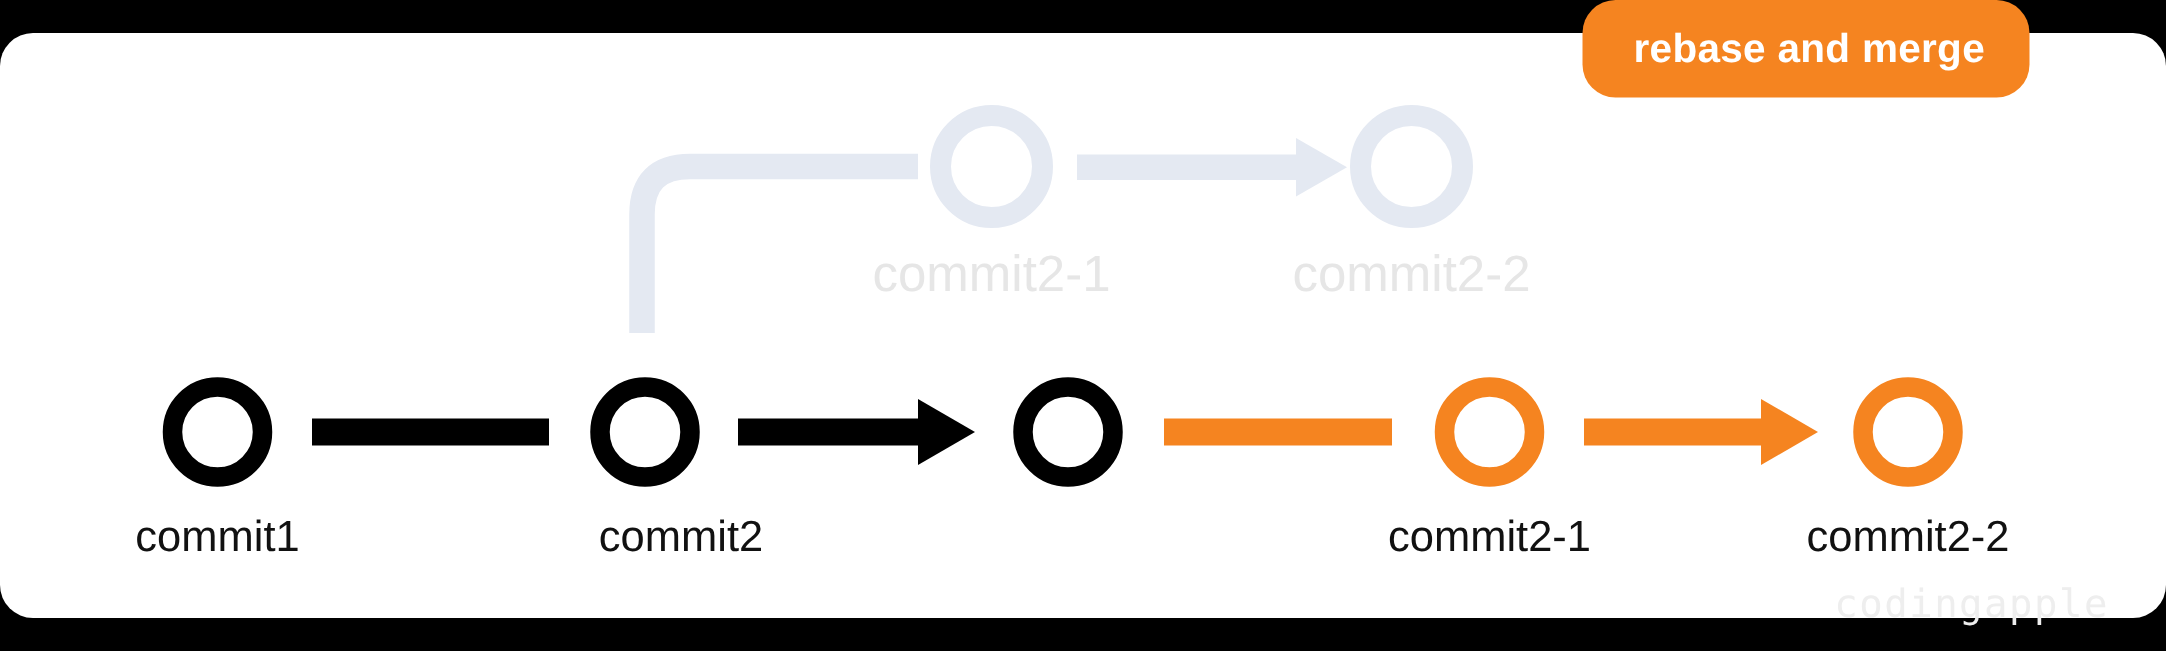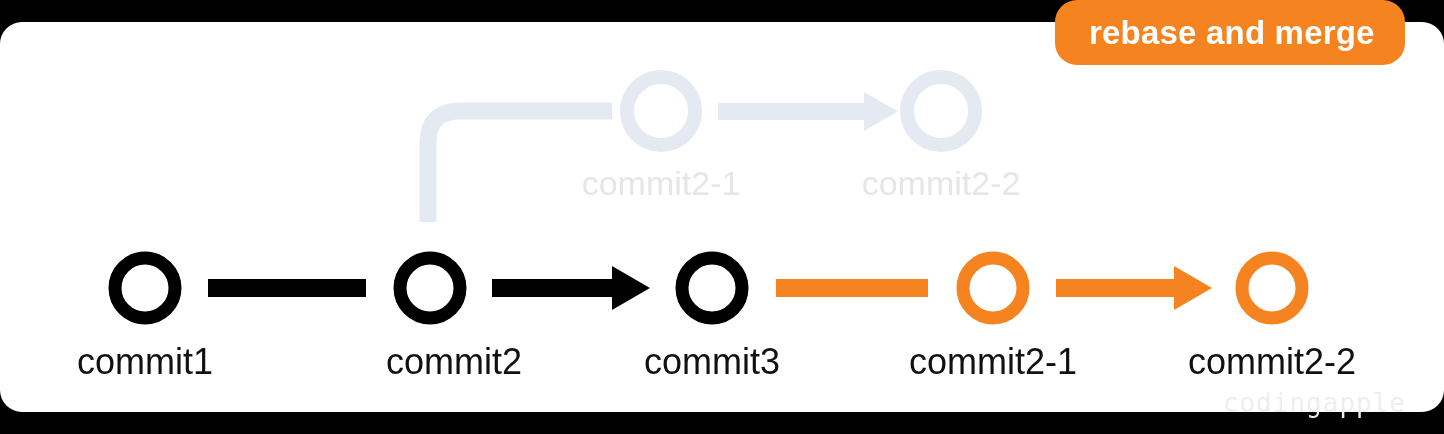--- a/index.html
+++ b/index.html
@@ -35,39 +35,39 @@
     left: 1055px;
     top: 0px;
     height: 65px;
     padding: 0 30px 0 34px;
     display: flex;
     align-items: center;
     justify-content: center;
     background: #F58420;
     border-radius: 22px;
     color: #ffffff;
-    font-size: 33px;
+    font-size: 27px;
     font-weight: bold;
     letter-spacing: 0.2px;
     white-space: nowrap;
     z-index: 5;
   }
   
   #graph {
     position: absolute;
     left: 0;
     top: 0;
     width: 1444px;
     height: 434px;
     z-index: 2;
   }
   
   .node-label {
     position: absolute;
-    font-size: 36px;
+    font-size: 29px;
     line-height: 1;
     color: #111111;
     white-space: nowrap;
     transform: translateX(-50%);
     z-index: 3;
   }
   .ghost-label {
     position: absolute;
     font-size: 34px;
     line-height: 1;
@@ -137,19 +137,18 @@
       <circle cx="993" cy="288" r="30" fill="none" stroke="#F58420" stroke-width="13"></circle>
       <circle cx="1272" cy="288" r="30" fill="none" stroke="#F58420" stroke-width="13"></circle>
     </g>
   </svg>
 
   <div class="ghost-label" style="left:661px; top:166px;">commit2-1</div>
   <div class="ghost-label" style="left:941px; top:166px;">commit2-2</div>
 
   <div class="node-label" style="left:145px; top:344px;">commit1</div>
   <div class="node-label" style="left:454px; top:344px;">commit2</div>
-  <div class="node-label" style="left:712px; top:344px;">commit3</div>
   <div class="node-label" style="left:993px; top:344px;">commit2-1</div>
   <div class="node-label" style="left:1272px; top:344px;">commit2-2</div>
 
   <div id="watermark">codingapple</div>
 
 </div>
 
 </body></html>

